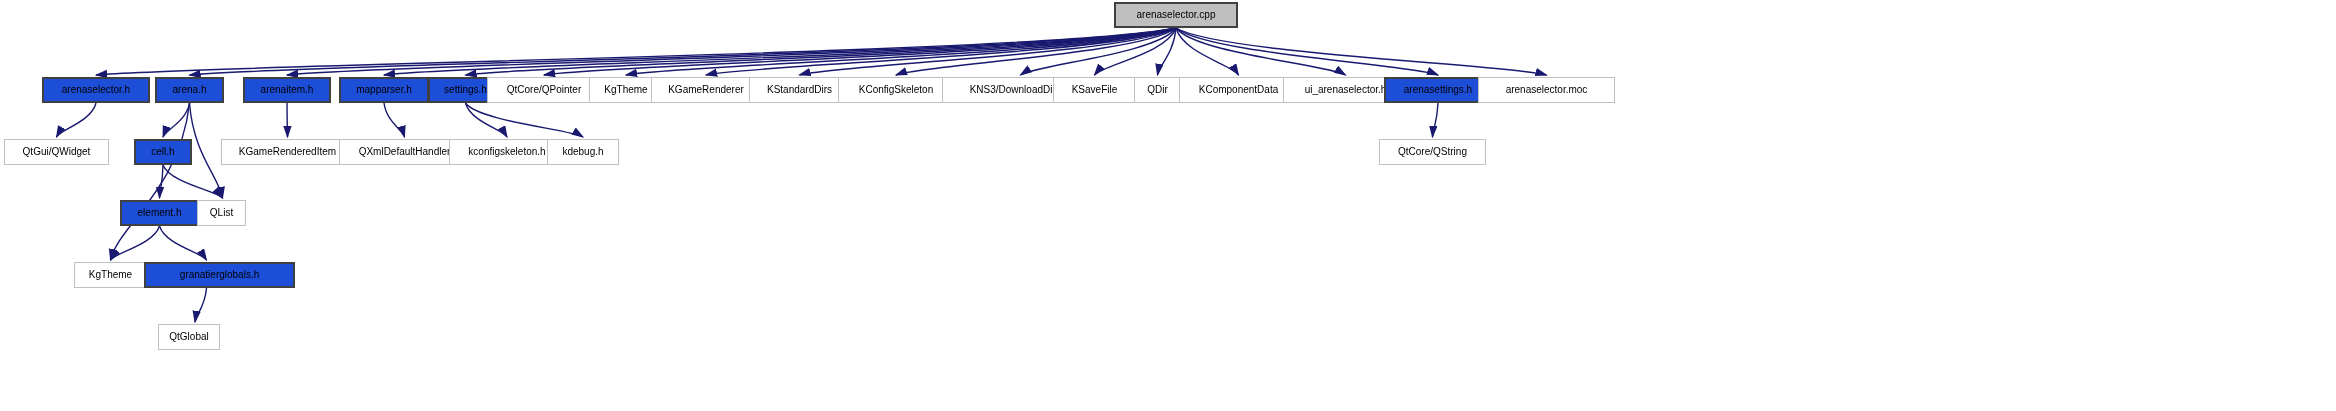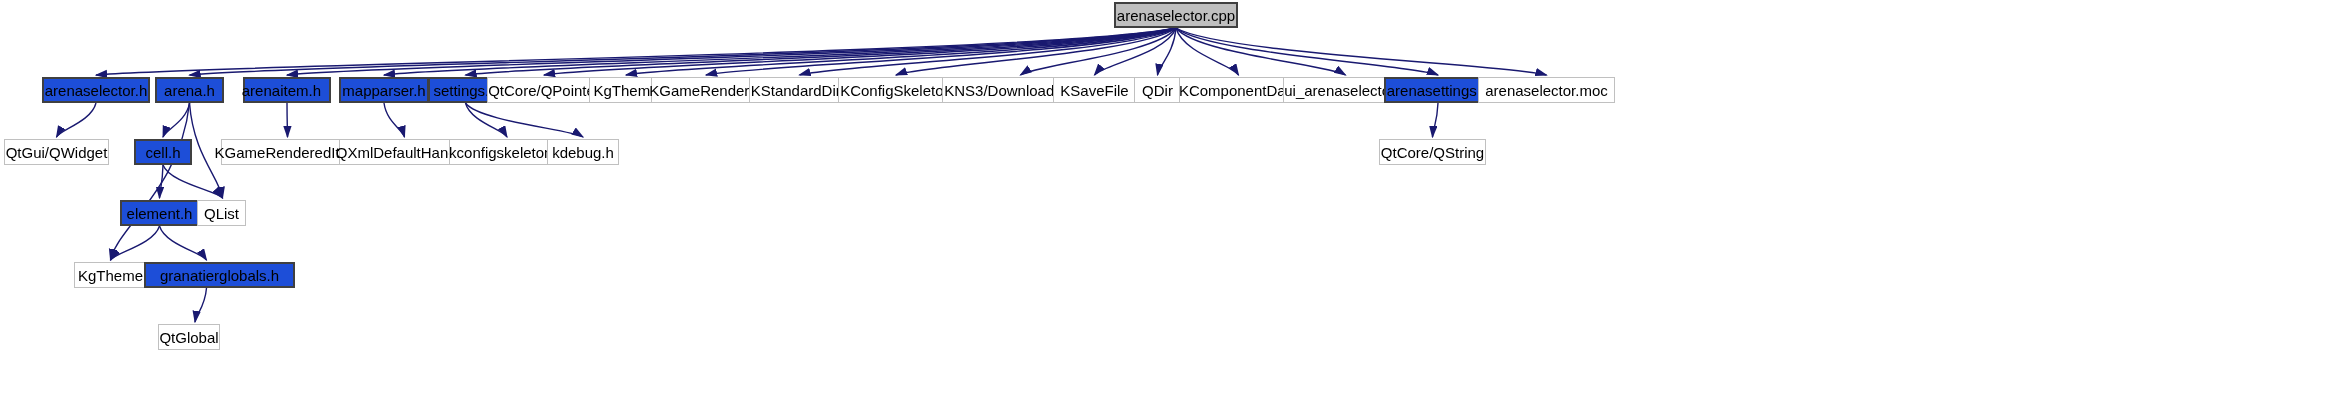--- a/index.html
+++ b/index.html
@@ -25,21 +25,21 @@
   }
   .node {
     position: absolute;
     box-sizing: border-box;
     display: flex;
     align-items: center;
     justify-content: center;
     height: 26px;
     background: #ffffff;
     border: 1px solid #c0c0c0;
-    font-size: 15px;
+    font-size: 10px;
     color: #000000;
     white-space: nowrap;
     line-height: 1;
     padding: 2px 8px;
   }
   .node.hdr {
     border: 2px solid #404040;
     background: #1d4ed8;
   }
   .node.root {
@@ -98,21 +98,21 @@
   <div id="nodes">
       <div class="node root" style="left: 1114px; top: 2px; width: 124px;">
         <span class="lbl">arenaselector.cpp</span>
       </div>
       <div class="node hdr" style="left: 42px; top: 77px; width: 108px;">
         <span class="lbl">arenaselector.h</span>
       </div>
       <div class="node hdr" style="left: 155px; top: 77px; width: 69px;">
         <span class="lbl">arena.h</span>
       </div>
-      <div class="node hdr" style="left: 243px; top: 77px; width: 88px; justify-content: flex-end;">
+      <div class="node hdr" style="left: 243px; top: 77px; width: 88px;">
         <span class="lbl">arenaitem.h</span>
       </div>
       <div class="node hdr" style="left: 339px; top: 77px; width: 90px;">
         <span class="lbl">mapparser.h</span>
       </div>
       <div class="node hdr" style="left: 428px; top: 77px; width: 75px;">
         <span class="lbl">settings.h</span>
       </div>
       <div class="node" style="left: 487px; top: 77px; width: 114px;">
         <span class="lbl">QtCore/QPointer</span>

